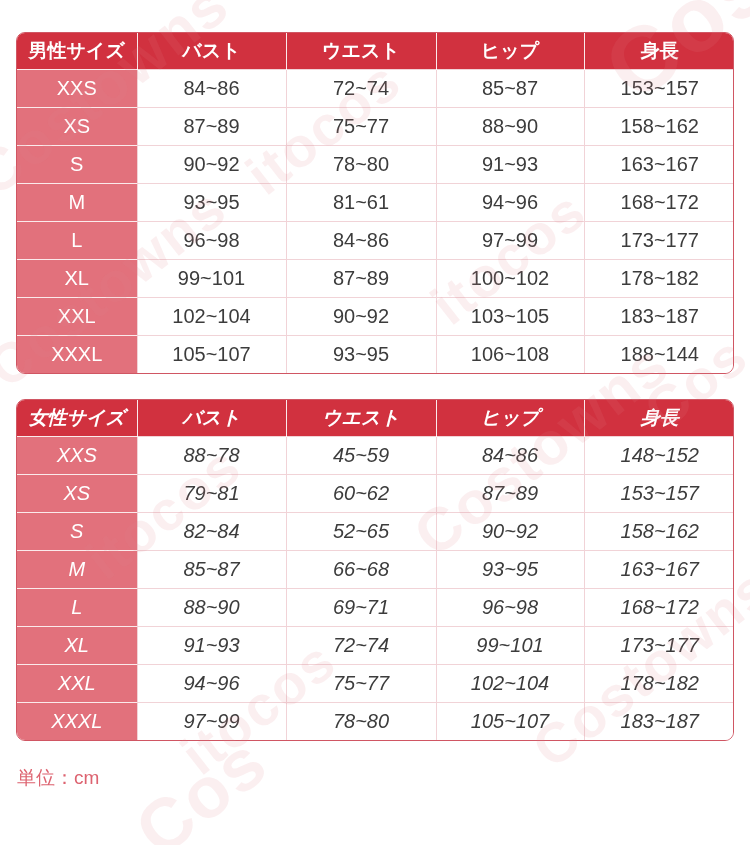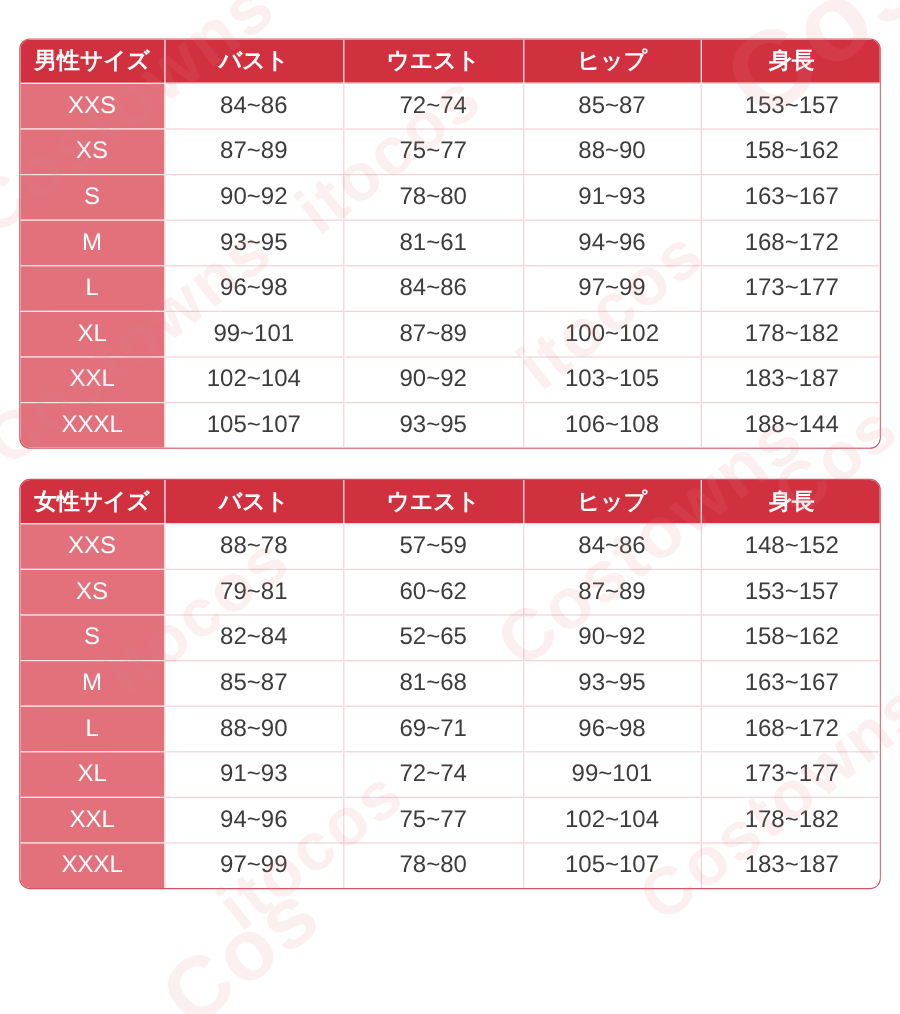--- a/index.html
+++ b/index.html
@@ -24,21 +24,21 @@
   .table-wrap{
     width:718px;
     margin:0 auto;
     border:1px solid var(--border);
     border-radius:9px;
     overflow:hidden;
     background:#fff;
     position:relative;
     z-index:1;
   }
-  .table-wrap + .table-wrap{margin-top:25px;}
+  .table-wrap + .table-wrap{margin-top:25px;font-style:italic;}
   table{
     width:100%;
     border-collapse:collapse;
     table-layout:fixed;
   }
   col.c-size{width:120px;}
   col.c-bust{width:149px;}
   col.c-waist{width:150px;}
   col.c-hip{width:148px;}
   col.c-height{width:151px;}
@@ -219,42 +219,42 @@
             <th>バスト</th>
             <th>ウエスト</th>
             <th>ヒップ</th>
             <th>身長</th>
           </tr>
       </thead>
       <tbody>
           <tr>
             <td>XXS</td>
             <td>88~78</td>
-            <td>57~59</td>
+            <td>45~59</td>
             <td>84~86</td>
             <td>148~152</td>
           </tr>
           <tr>
             <td>XS</td>
             <td>79~81</td>
             <td>60~62</td>
             <td>87~89</td>
             <td>153~157</td>
           </tr>
           <tr>
             <td>S</td>
             <td>82~84</td>
             <td>52~65</td>
             <td>90~92</td>
             <td>158~162</td>
           </tr>
           <tr>
             <td>M</td>
             <td>85~87</td>
-            <td>81~68</td>
+            <td>66~68</td>
             <td>93~95</td>
             <td>163~167</td>
           </tr>
           <tr>
             <td>L</td>
             <td>88~90</td>
             <td>69~71</td>
             <td>96~98</td>
             <td>168~172</td>
           </tr>
@@ -277,15 +277,16 @@
             <td>97~99</td>
             <td>78~80</td>
             <td>105~107</td>
             <td>183~187</td>
           </tr>
         </tbody>
     </table>
   </div>
 
   <div class="footer">
+    <p>単位：cm</p>
   </div>
 
 </div>
 
 </body></html>

